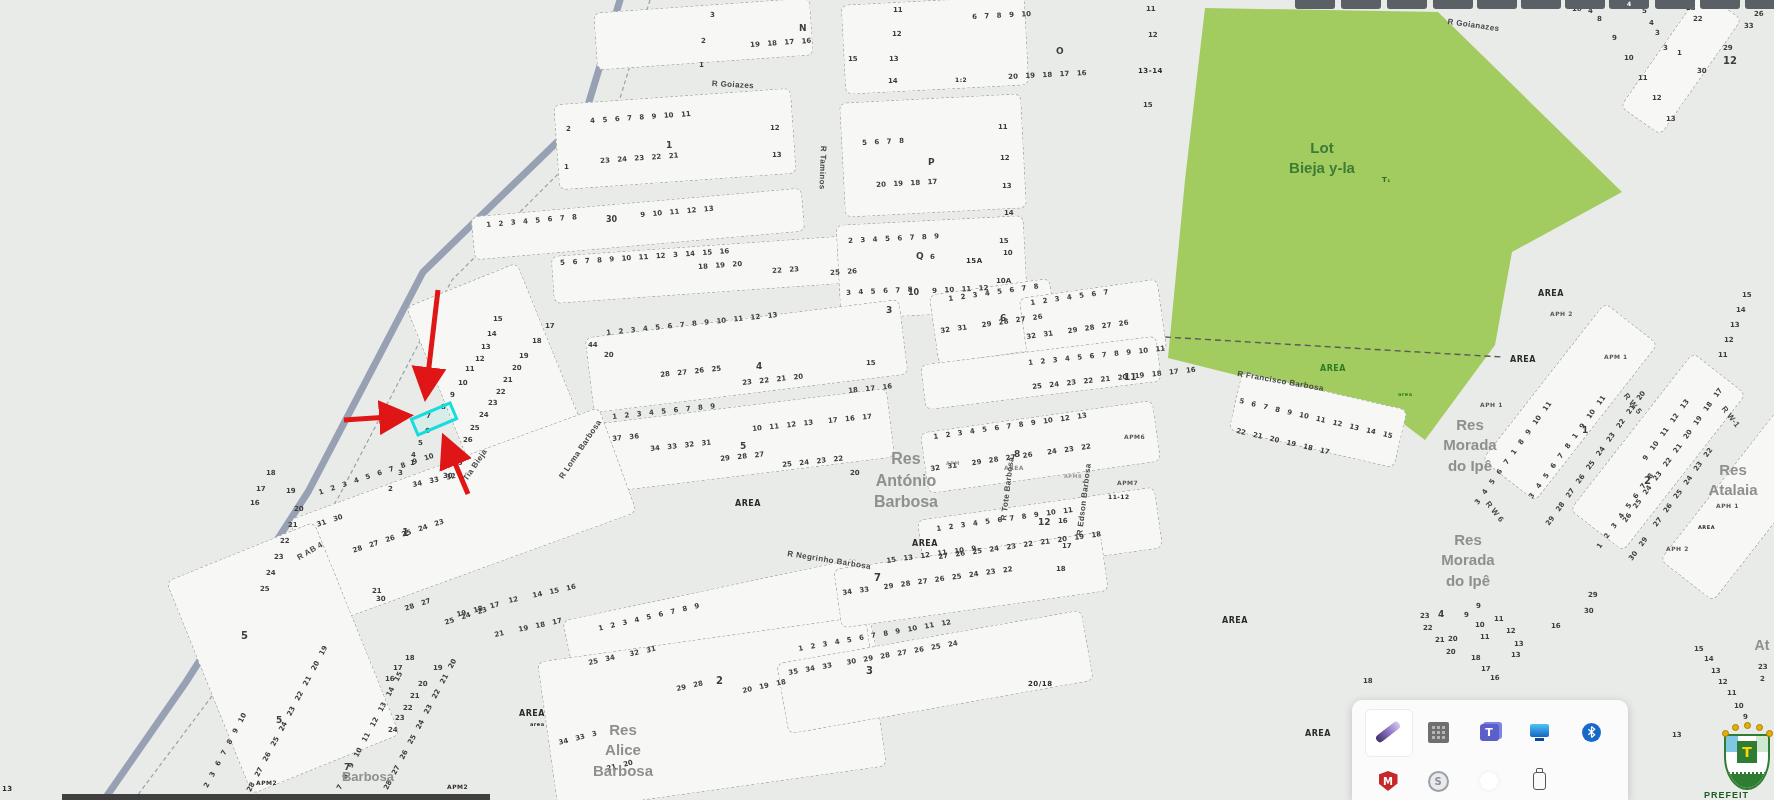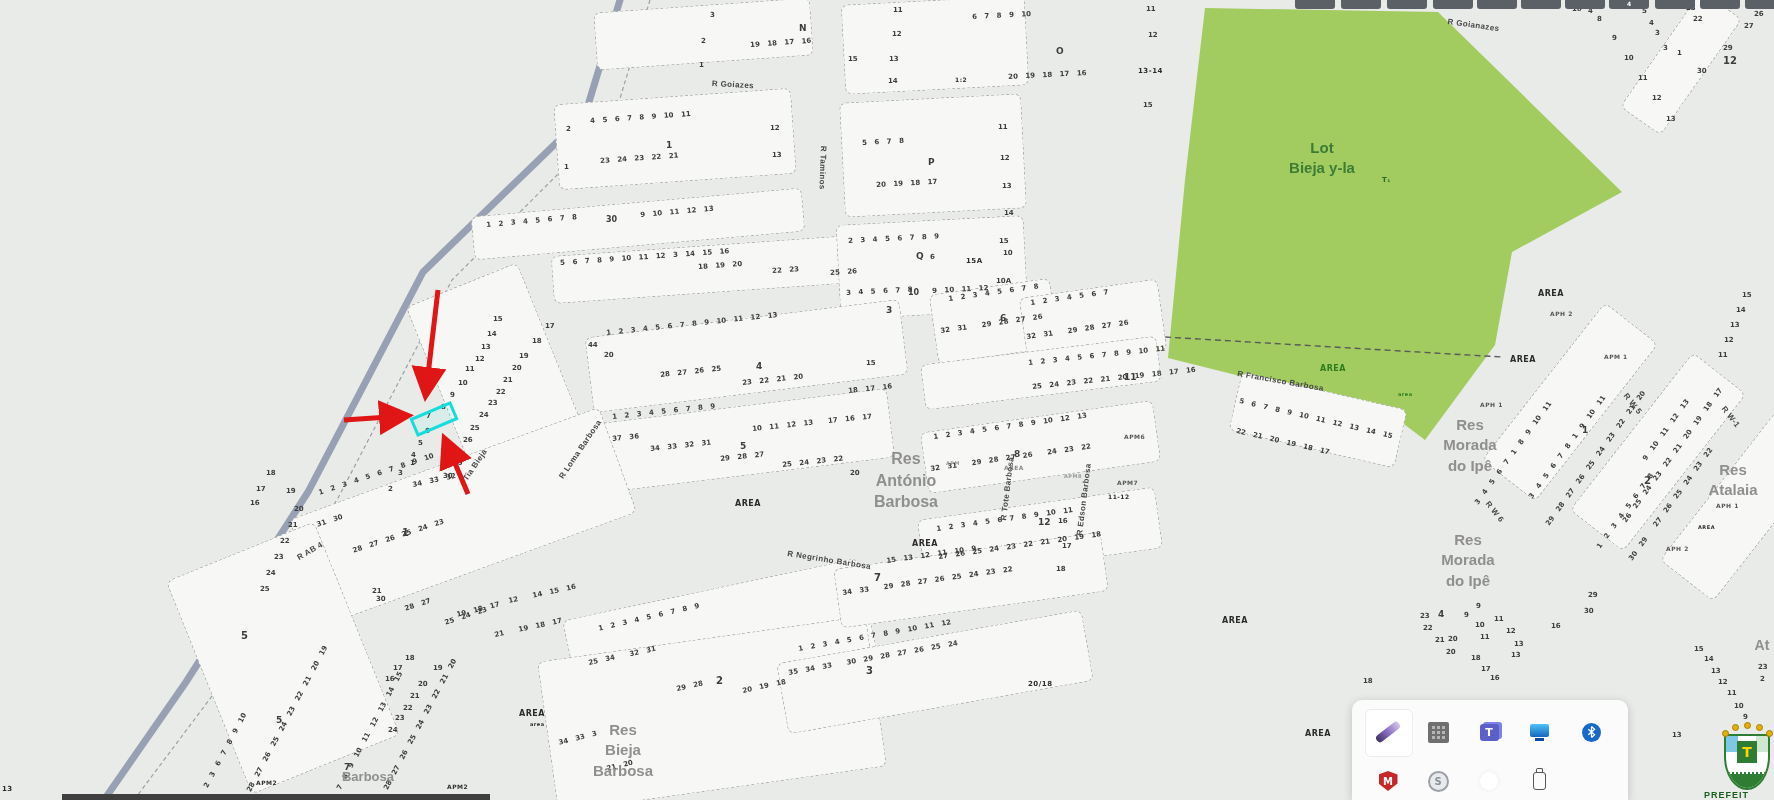--- a/index.html
+++ b/index.html
@@ -263,21 +263,21 @@
       <div class="num" style="left: 1666px; top: 116px;">13</div>
       <div class="num" style="left: 1642px; top: 8px;">5</div>
       <div class="num" style="left: 1649px; top: 20px;">4</div>
       <div class="num" style="left: 1655px; top: 30px;">3</div>
       <div class="num" style="left: 1663px; top: 45px;">3</div>
       <div class="num" style="left: 1677px; top: 50px;">1</div>
       <div class="num" style="left: 1686px; top: 5px;">23</div>
       <div class="num" style="left: 1693px; top: 16px;">22</div>
       <div class="num" style="left: 1710px; top: 3px;">21</div>
       <div class="num" style="left: 1754px; top: 11px;">26</div>
-      <div class="num" style="left: 1744px; top: 23px;">27</div>
+      <div class="num" style="left: 1744px; top: 23px;">33</div>
       <div class="num" style="left: 1793px; top: 35px;">28</div>
       <div class="num" style="left: 1723px; top: 45px;">29</div>
       <div class="num" style="left: 1723px; top: 56px; font-size: 10px; font-weight: 900;">12</div>
       <div class="num" style="left: 1697px; top: 68px;">30</div>
       <div class="num" style="left: 1572px; top: 6px;">16</div>
       <div class="num" style="left: 1742px; top: 292px;">15</div>
       <div class="num" style="left: 1736px; top: 307px;">14</div>
       <div class="num" style="left: 1730px; top: 322px;">13</div>
       <div class="num" style="left: 1724px; top: 337px;">12</div>
       <div class="num" style="left: 1718px; top: 352px;">11</div>
@@ -366,21 +366,21 @@
         <div>Res</div>
         <div>Morada</div>
         <div>do Ipê</div>
       </div>
       <div class="place" style="left: 1733px; top: 460px; font-size: 15px;">
         <div>Res</div>
         <div>Atalaia</div>
       </div>
       <div class="place" style="left: 623px; top: 720px; font-size: 15px;">
         <div>Res</div>
-        <div>Bieja</div>
+        <div>Alice</div>
         <div>Barbosa</div>
       </div>
       <div class="place" style="left: 368px; top: 768px; font-size: 13px;">
         <div>Barbosa</div>
       </div>
       <div class="place" style="left: 1762px; top: 636px; font-size: 14px;">
         <div>At</div>
       </div>
     </div>
   <svg class="layer" id="anno-svg" width="1774" height="800">

